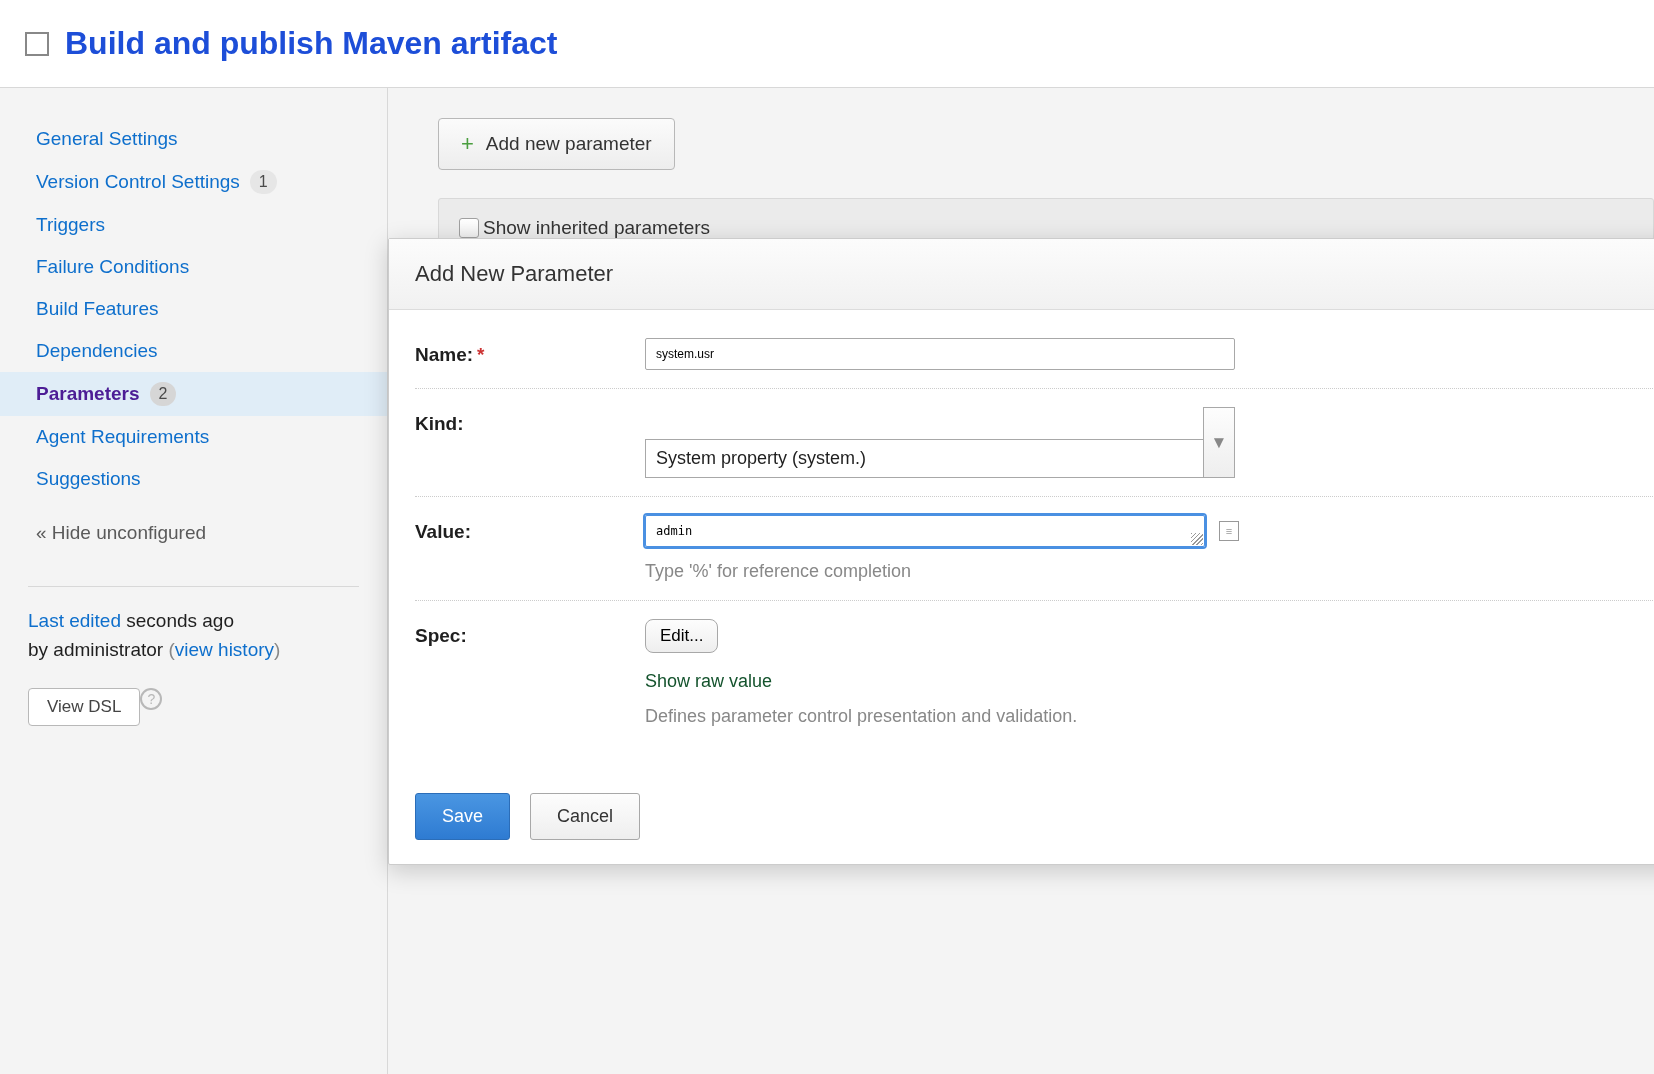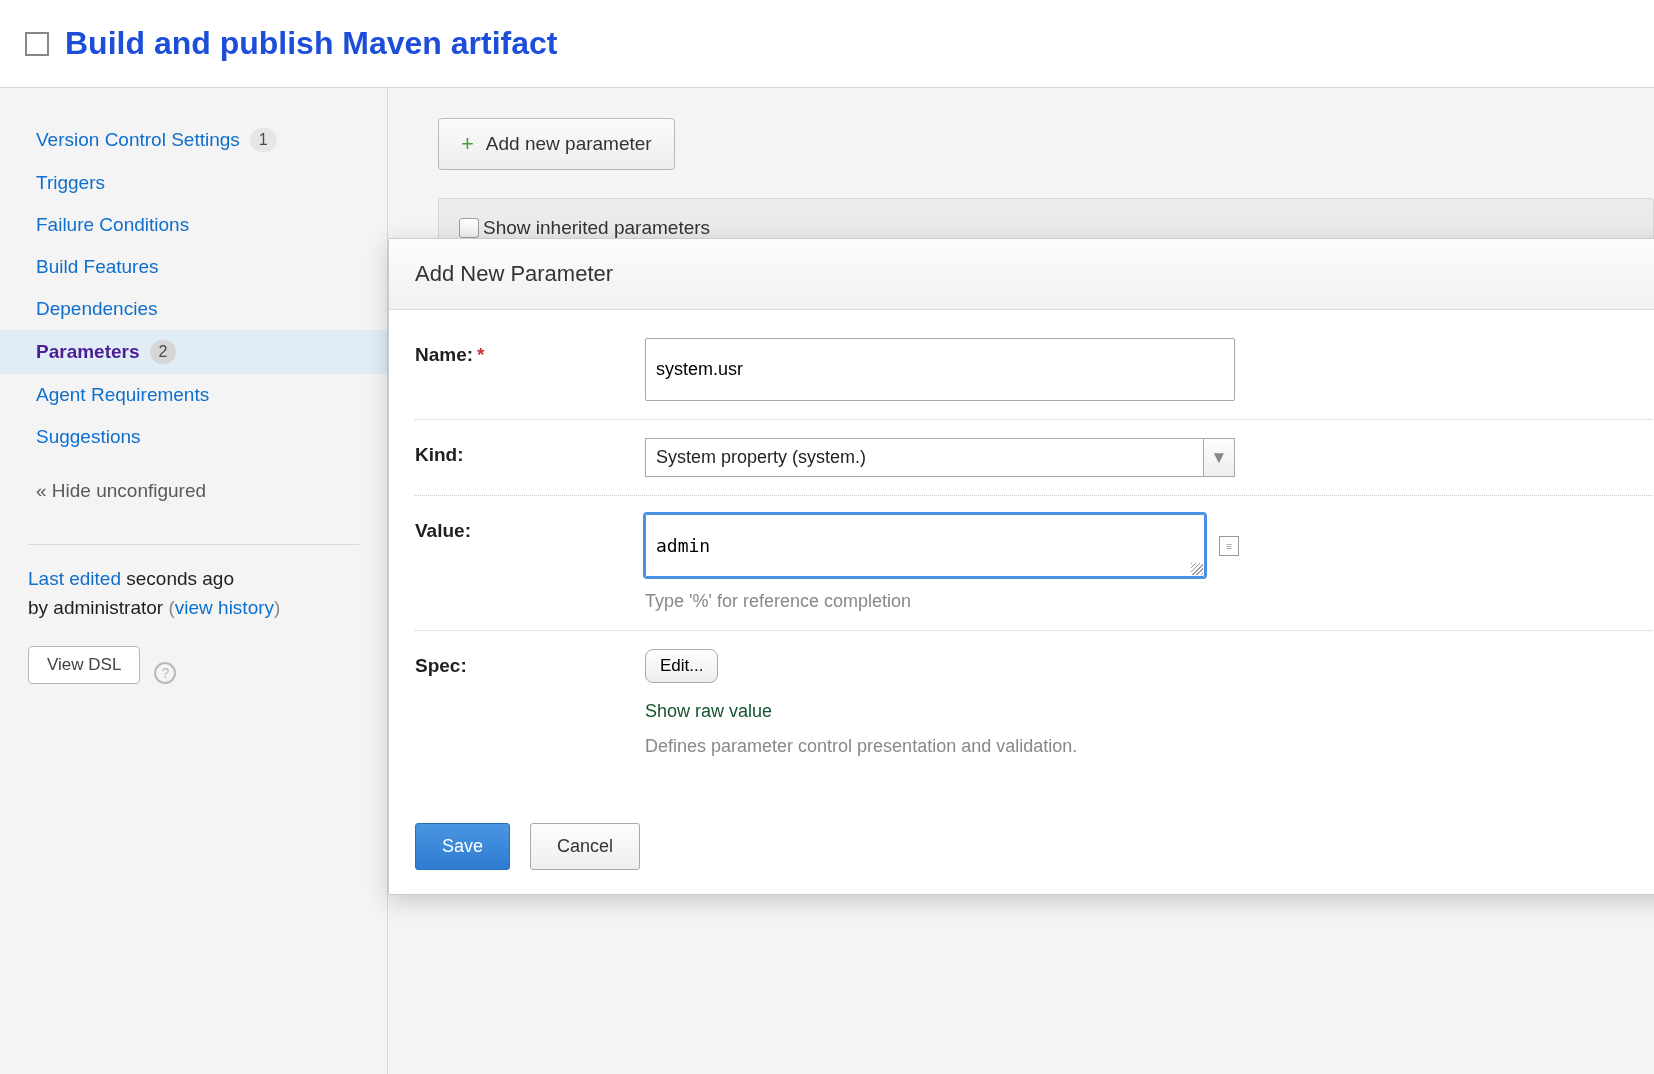--- a/index.html
+++ b/index.html
@@ -86,22 +86,21 @@
     .last-edited {
       padding: 0 28px;
       font-size: 19px;
       line-height: 1.5;
     }
     .last-edited .link { color: #0e6fcc; }
     .last-edited .gray { color: #888; }
     .view-dsl-row {
       padding: 24px 28px;
       display: flex;
-      align-items: flex-end;
-      gap: 14px;
+      align-items: flex-start;
     }
     .view-dsl-btn {
       background: #fff;
       border: 1px solid #b8b8b8;
       border-radius: 4px;
       padding: 8px 18px;
       font-size: 17px;
       color: #444;
       cursor: pointer;
     }
@@ -186,22 +185,22 @@
       font-weight: 700;
       font-size: 19px;
       color: #1f1f1f;
       padding-top: 6px;
     }
     .form-label .req { color: #cc3333; margin-left: 4px; }
     .form-control { flex: 1; }
     .text-input {
       width: 100%;
       max-width: 590px;
-      padding: 20px 10px;
-      font-size: 18px;
+      padding: 8px 10px;
+      font-size: 12px;
       border: 1px solid #a8a8a8;
       border-radius: 2px;
       font-family: inherit;
     }
     .text-input.focused {
       outline: 2px solid #4a90e2;
       border-color: #4a90e2;
       font-family: monospace;
     }
     .resize-handle {
@@ -221,20 +220,21 @@
       max-width: 590px;
       display: flex;
     }
     .select-box {
       flex: 1;
       padding: 8px 10px;
       font-size: 18px;
       border: 1px solid #a8a8a8;
       border-right: none;
       background: #fff;
+      margin-top: 32px;
     }
     .select-arrow {
       width: 32px;
       border: 1px solid #a8a8a8;
       background: linear-gradient(#fdfdfd, #eee);
       display: flex;
       align-items: center;
       justify-content: center;
       color: #888;
     }
@@ -288,20 +288,23 @@
 <body>
 
 <div class="header">
   <span class="header-icon"></span>
   <h1 class="header-title">Build and publish Maven artifact</h1>
 </div>
 
 <div class="layout">
   <aside class="sidebar">
     <div id="sidebar-items">
+        <div class="sidebar-item">
+          <span class="label">General Settings</span>
+        </div>
         <div class="sidebar-item">
           <span class="label">Version Control Settings</span>
           <span class="badge">1</span>
         </div>
         <div class="sidebar-item">
           <span class="label">Triggers</span>
         </div>
         <div class="sidebar-item">
           <span class="label">Failure Conditions</span>
         </div>

